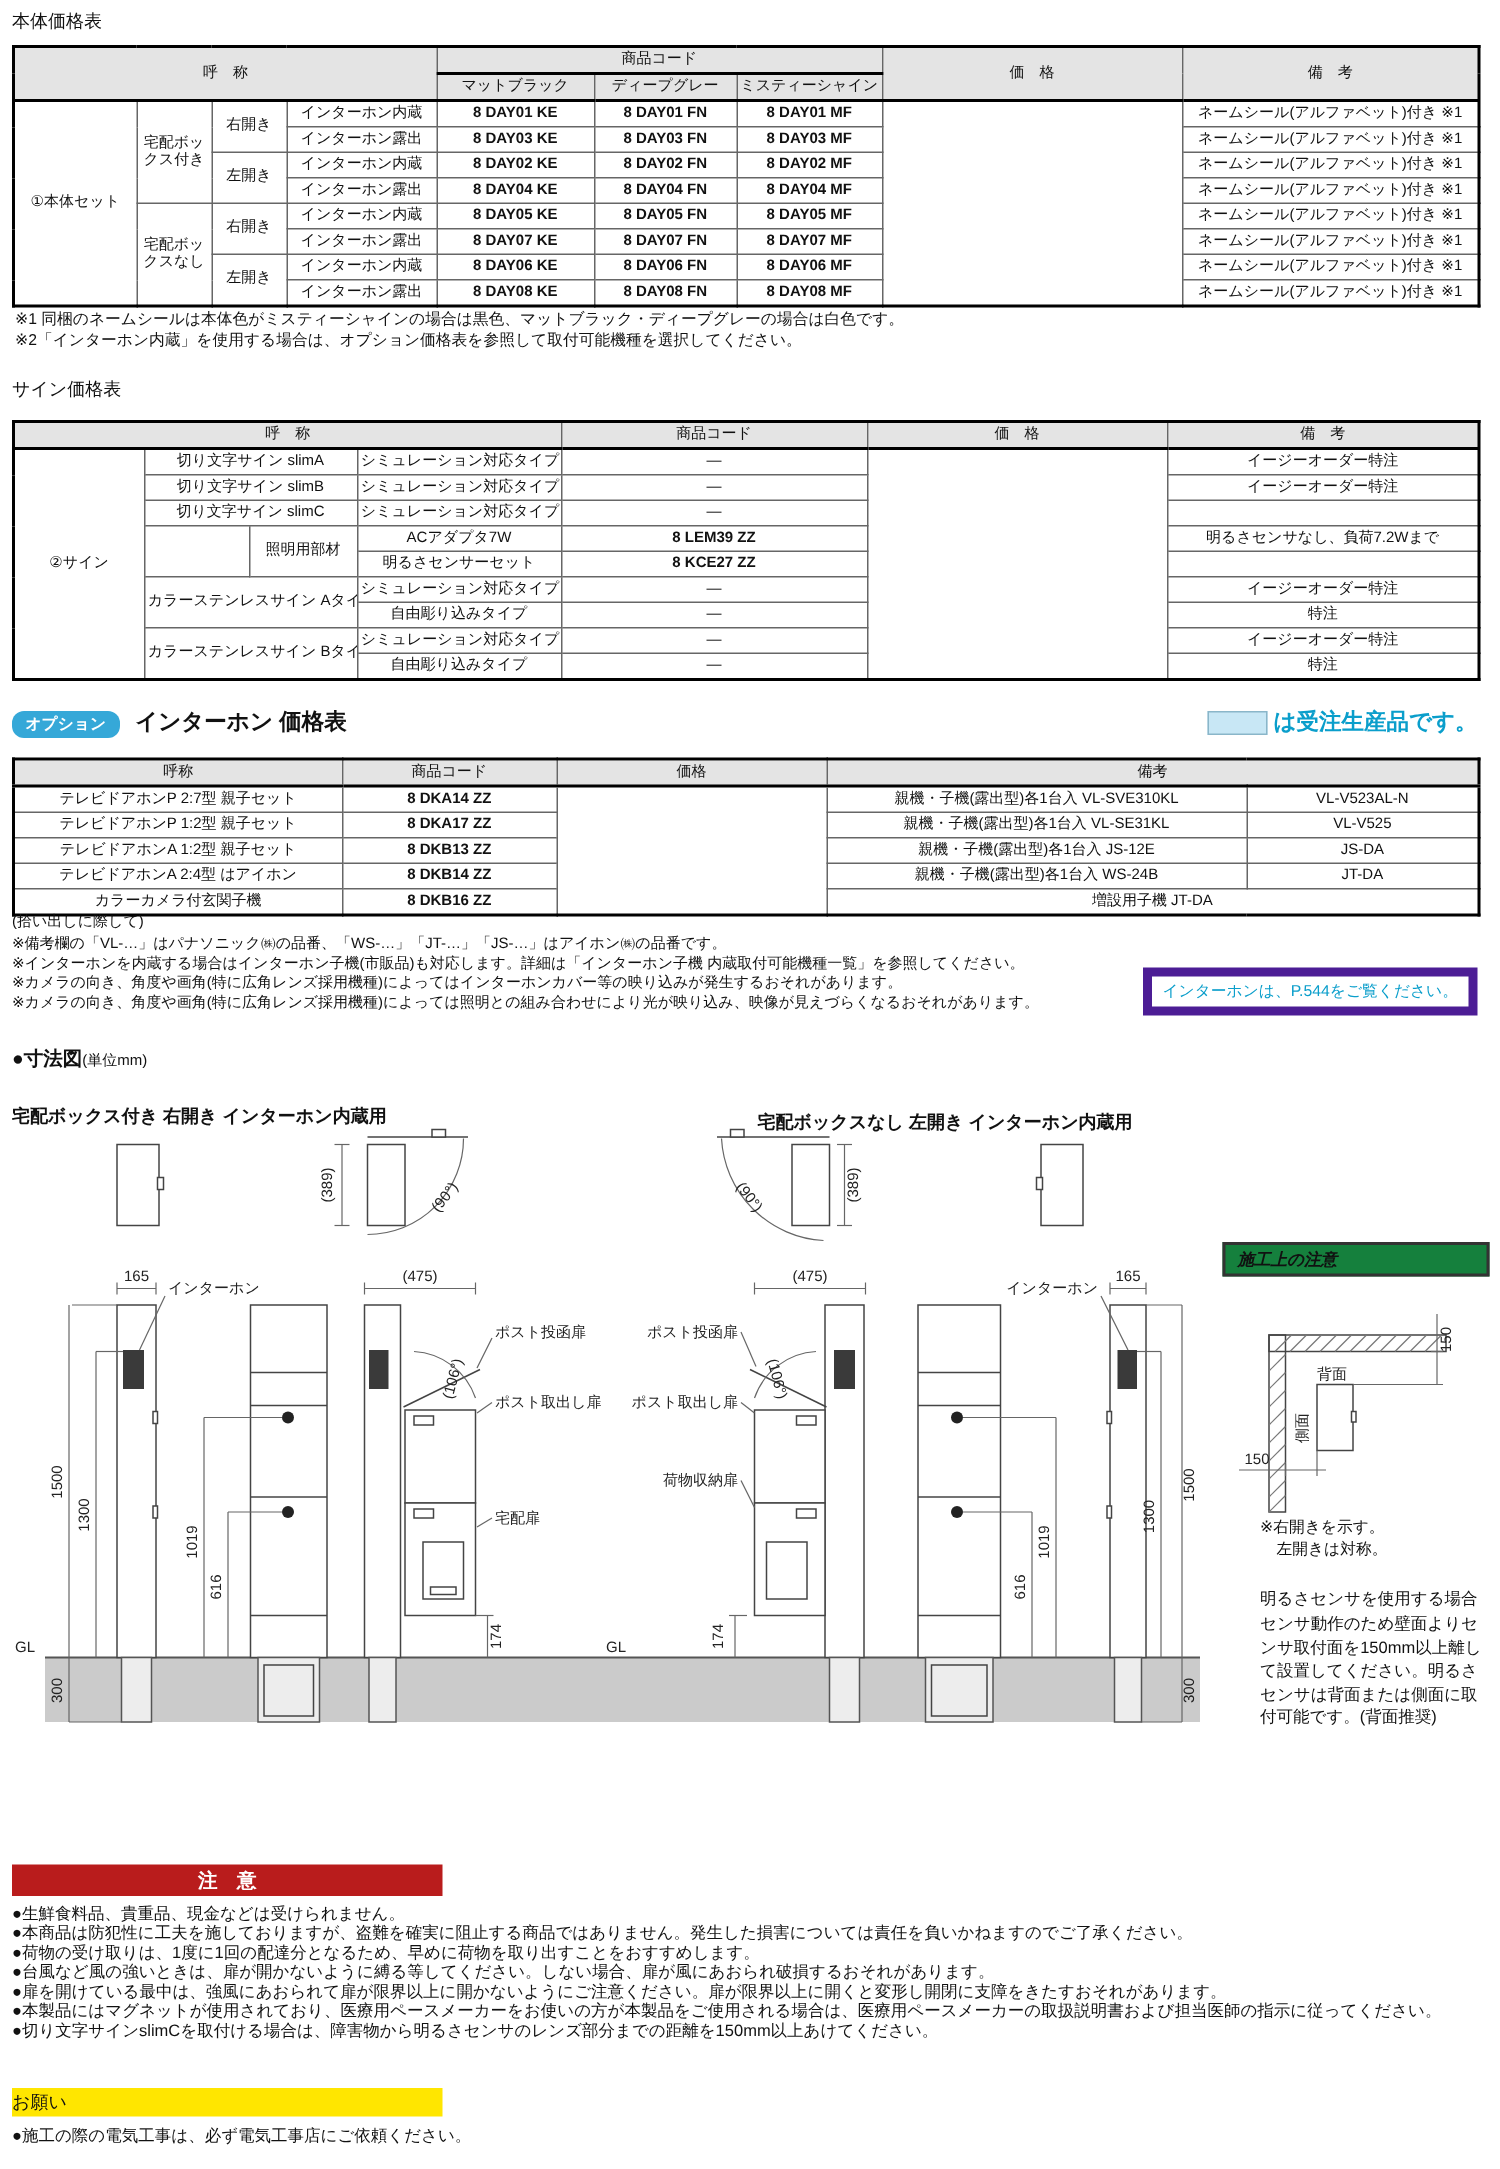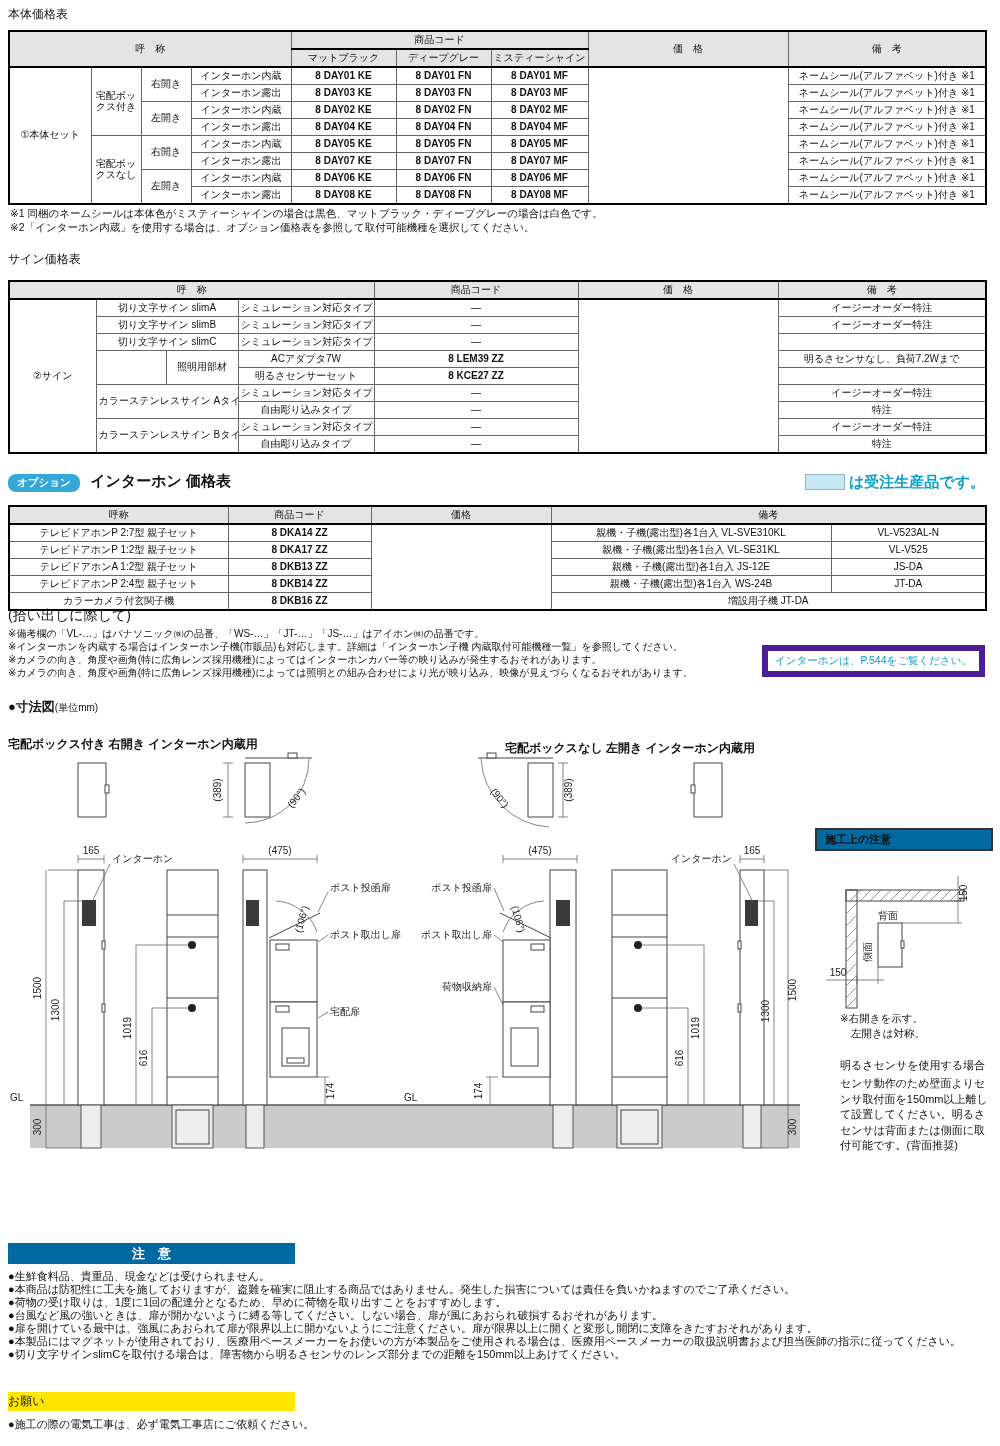--- a/index.html
+++ b/index.html
@@ -16,31 +16,31 @@
   .pre{white-space:pre-line;line-height:1.25;}
   .note-line{font-size:10.5px;line-height:1.35;}
   .opt-head{display:flex;justify-content:space-between;align-items:center;width:977px;}
   .badge{display:inline-block;background:#35a8d8;color:#fff;font-size:10.5px;font-weight:bold;border-radius:8px;padding:2px 9px;margin-right:6px;}
   .opt-title{font-size:15px;font-weight:bold;display:inline-block;vertical-align:middle;}
   .legend{display:flex;align-items:center;}
   .swatch{display:inline-block;width:38px;height:14px;background:#c8e7f5;border:1px solid #8ab6c9;margin-right:4px;}
   .legend-text{color:#0a9ecb;font-size:15px;font-weight:bold;}
   .refbox{border:6px solid #4c1d95;color:#0a9ecb;font-size:10.5px;padding:3px 7px;background:#fff;}
   .pickup{position:relative;width:977px;}
-  .pickup-head{font-size:14px;margin-bottom:2px;}
+  .pickup-head{font-size:10px;margin-bottom:2px;}
   .pickup-notes div{font-size:10px;line-height:1.3;}
   .dim-title{font-size:13px;font-weight:bold;}
   .dim-unit{font-size:10px;font-weight:normal;}
   .dgm-title{font-size:12px;font-weight:bold;}
-  .con-title{border:2px solid #333;font-size:11px;font-weight:bold;padding:2px 8px;width:158px;background:#0369a1;}
+  .con-title{border:2px solid #333;font-size:11px;font-weight:bold;padding:2px 8px;width:158px;background:#15803d;font-style:italic;}
   .con-note{font-size:10.5px;line-height:1.4;}
   .con-note .ind{padding-left:11px;display:block;}
   .sensor-title{font-size:11px;margin-bottom:3px;}
   .sensor-body{font-size:11px;line-height:1.42;width:152px;}
-  .banner-red{width:287px;height:21px;background:#0369a1;color:#fff;font-size:13px;font-weight:bold;text-align:center;line-height:21px;}
+  .banner-red{width:287px;height:21px;background:#b91c1c;color:#fff;font-size:13px;font-weight:bold;text-align:center;line-height:21px;}
   .banner-yellow{width:287px;height:19px;background:#ffe600;color:#111;font-size:12px;font-weight:normal;text-align:left;line-height:19px;}
   .caution-list div{font-size:11px;line-height:1.18;padding-left:11px;text-indent:-11px;width:977px;}
   svg text{font-size:10px;fill:#222;font-family:"Liberation Sans","DejaVu Sans",sans-serif;}
   .ln{stroke:#444;stroke-width:1;fill:none;}
   .bg{fill:#fff;}
   .dim{stroke:#666;stroke-width:0.8;fill:none;}
   .dkrect{fill:#3a3a3a;}
   .ug{fill:#ededed;stroke:#555;stroke-width:1;}
   .ground{fill:#cbcbcb;}
   .hatch{stroke:#777;stroke-width:0.8;}
@@ -267,21 +267,21 @@
         <td class="remark">親機・子機(露出型)各1台入 VL-SE31KL</td>
         <td class="remark">VL-V525</td>
       </tr>
       <tr>
         <td>テレビドアホンA 1:2型 親子セット</td>
         <td class="code">8 DKB13 ZZ</td>
         <td class="remark">親機・子機(露出型)各1台入 JS-12E</td>
         <td class="remark">JS-DA</td>
       </tr>
       <tr>
-        <td>テレビドアホンP 2:4型 親子セット</td>
+        <td>テレビドアホンA 2:4型 はアイホン</td>
         <td class="code">8 DKB14 ZZ</td>
         <td class="remark">親機・子機(露出型)各1台入 WS-24B</td>
         <td class="remark">JT-DA</td>
       </tr>
       <tr>
         <td>カラーカメラ付玄関子機</td>
         <td class="code">8 DKB16 ZZ</td>
         <td colspan="2" class="remark">増設用子機 JT-DA</td>
       </tr>
     </tbody>

